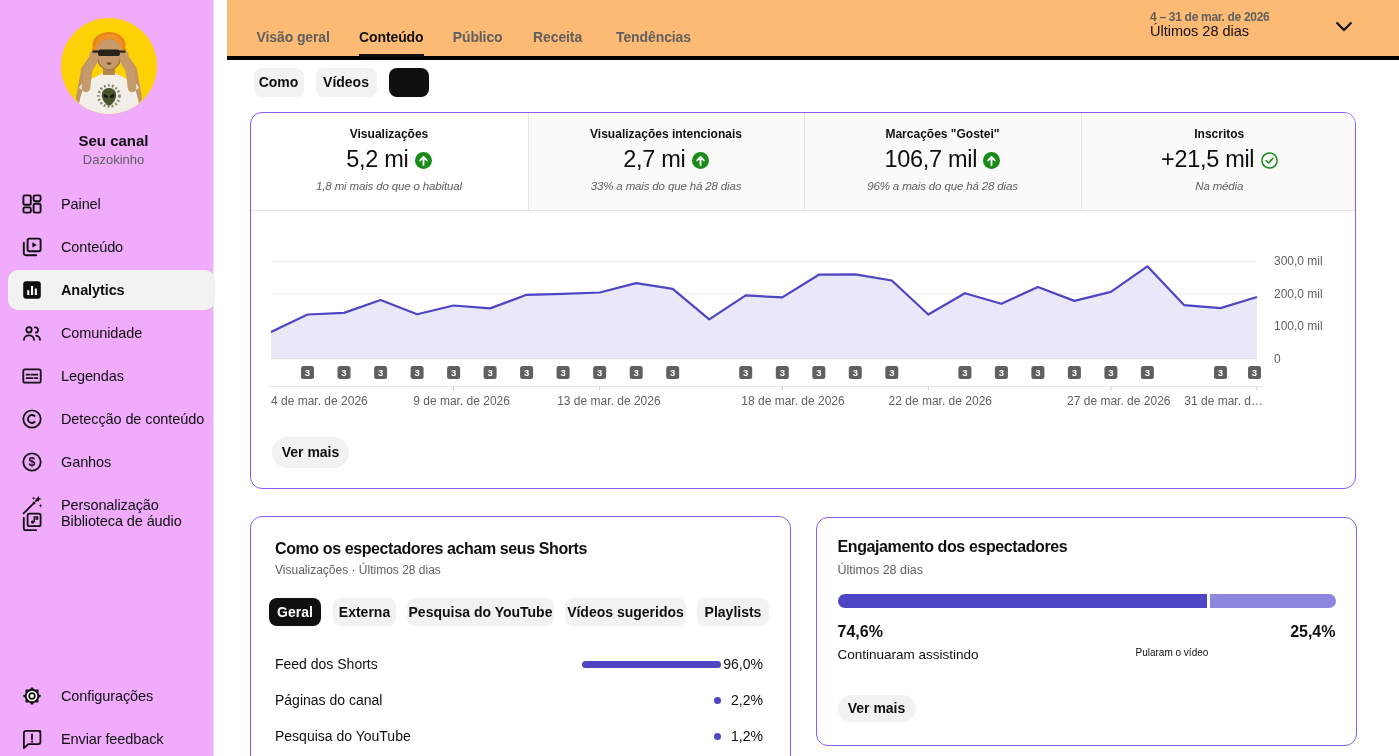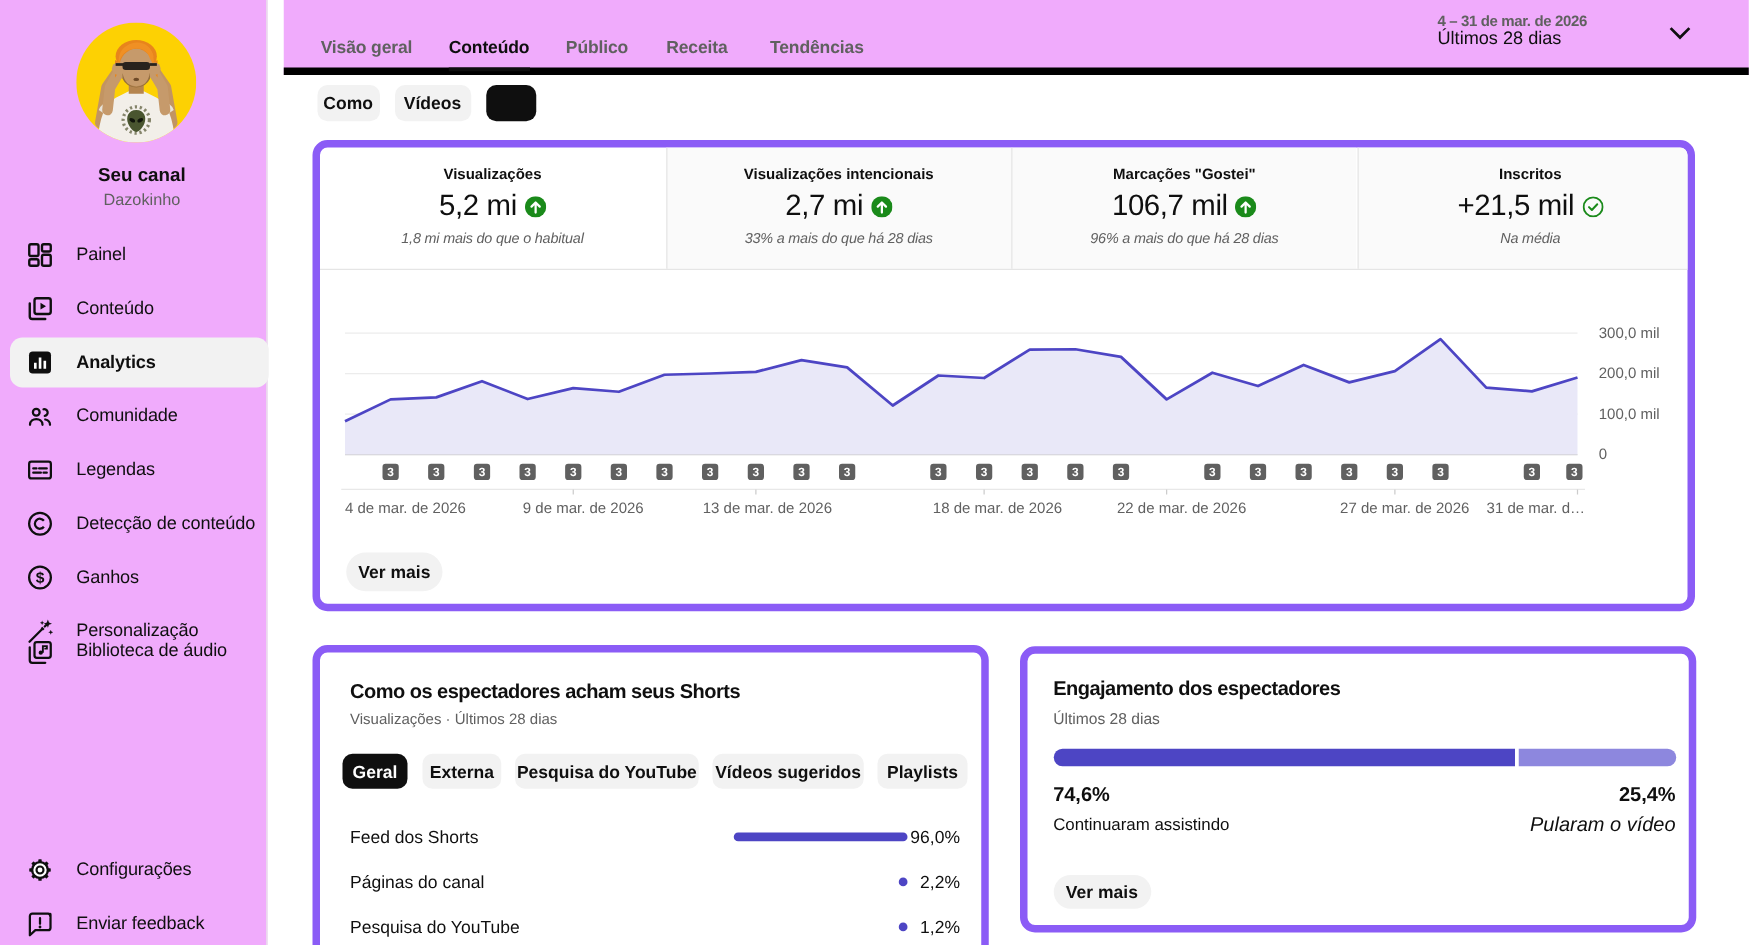--- a/index.html
+++ b/index.html
@@ -9,33 +9,33 @@
   
   #sidebar { position:absolute; left:0; top:0; width:214px; height:756px;
     background:#f0abfc; border-right:1px solid #e8e8e8; }
   .chname { position:absolute; left:0; width:227px; text-align:center; }
   .navrow { position:absolute; left:0; width:227px; height:43px; }
   .navrow .nicon { position:absolute; left:20px; top:9.5px; width:24px; height:24px; }
   .navrow .nlabel { position:absolute; left:61px; top:0; line-height:43px; font-size:14.5px; color:#0f0f0f; letter-spacing:-0.1px; }
   .navhl { position:absolute; left:8px; top:1.5px; width:207px; height:40px; background:#f2f2f2; border-radius:10px; }
   
   #topbar { position:absolute; left:227px; top:0; width:1172px; height:60px;
-    background:#f0abfc; border-bottom:6px solid #000000; }
+    background:#fdba74; border-bottom:4px solid #000000; }
   .tab { position:absolute; top:14px; height:46px; line-height:46px; font-size:14px;
     font-weight:bold; color:#606060; letter-spacing:-0.1px; }
   .tab.active { color:#0f0f0f; }
   .tab.active::after { content:""; position:absolute; left:0; right:0; top:40px;
     height:3px; background:#0f0f0f; }
   
   .chip { position:absolute; height:29px; line-height:29px; border-radius:8px;
     background:#f2f2f2; color:#0f0f0f; font-size:14px; font-weight:bold;
     text-align:center; }
   .chip.sel { background:#0f0f0f; color:#fff; }
   
-  .card { position:absolute; background:#fff; border:6px solid #8b5cf6; border-radius:12px; }
+  .card { position:absolute; background:#fff; border:1px solid #8b5cf6; border-radius:12px; }
   .btn { position:absolute; background:#f2f2f2; border-radius:18px; font-size:14px;
     font-weight:bold; color:#0f0f0f; text-align:center; }
   
   .statcol { position:absolute; top:0; height:97px; text-align:center; }
   .statcol.dim { background:#fafafa; }
   .stlabel { position:absolute; top:14px; width:100%; font-size:12px; font-weight:bold; color:#0f0f0f; }
   .stnum { position:absolute; top:33px; width:100%; font-size:23.5px; color:#0f0f0f; white-space:nowrap; letter-spacing:-0.3px; }
   .stnote { position:absolute; top:67px; width:100%; font-size:11.5px; font-style:italic; color:#606060; letter-spacing:-0.15px; }
 </style>
 </head>
@@ -346,15 +346,15 @@
 </div>
 
 <div class="card" style="left:815.5px; top:516.5px; width:541px; height:229.5px;">
   <div class="abs" style="left:21px; top:20px; font-size:16px; font-weight:bold; letter-spacing:-0.4px;">Engajamento dos espectadores</div>
   <div class="abs" style="left:21px; top:45px; font-size:12.5px; color:#606060;">Últimos 28 dias</div>
   <div class="abs" style="left:21px; top:76px; width:369px; height:14px; background:#4d45c4; border-radius:7px 0 0 7px;"></div>
   <div class="abs" style="left:393px; top:76px; width:126px; height:14px; background:#8d87de; border-radius:0 7px 7px 0;"></div>
   <div class="abs" style="left:21px; top:105px; font-size:16px; font-weight:bold;">74,6%</div>
   <div class="abs" style="left:319px; top:105px; width:200px; font-size:16px; font-weight:bold; text-align:right;">25,4%</div>
   <div class="abs" style="left:21px; top:129px; font-size:13.5px;">Continuaram assistindo</div>
-  <div class="abs" style="left:319px; top:129px; width:200px; font-size:16px; text-align:right;font-style:italic;">Pularam o vídeo</div>
+  <div class="abs" style="left:319px; top:129px; width:200px; font-size:10px; ">Pularam o vídeo</div>
   <div class="btn" style="left:21px; top:177px; width:78px; height:27px; line-height:27px;">Ver mais</div>
 </div>
 
 </body></html>

